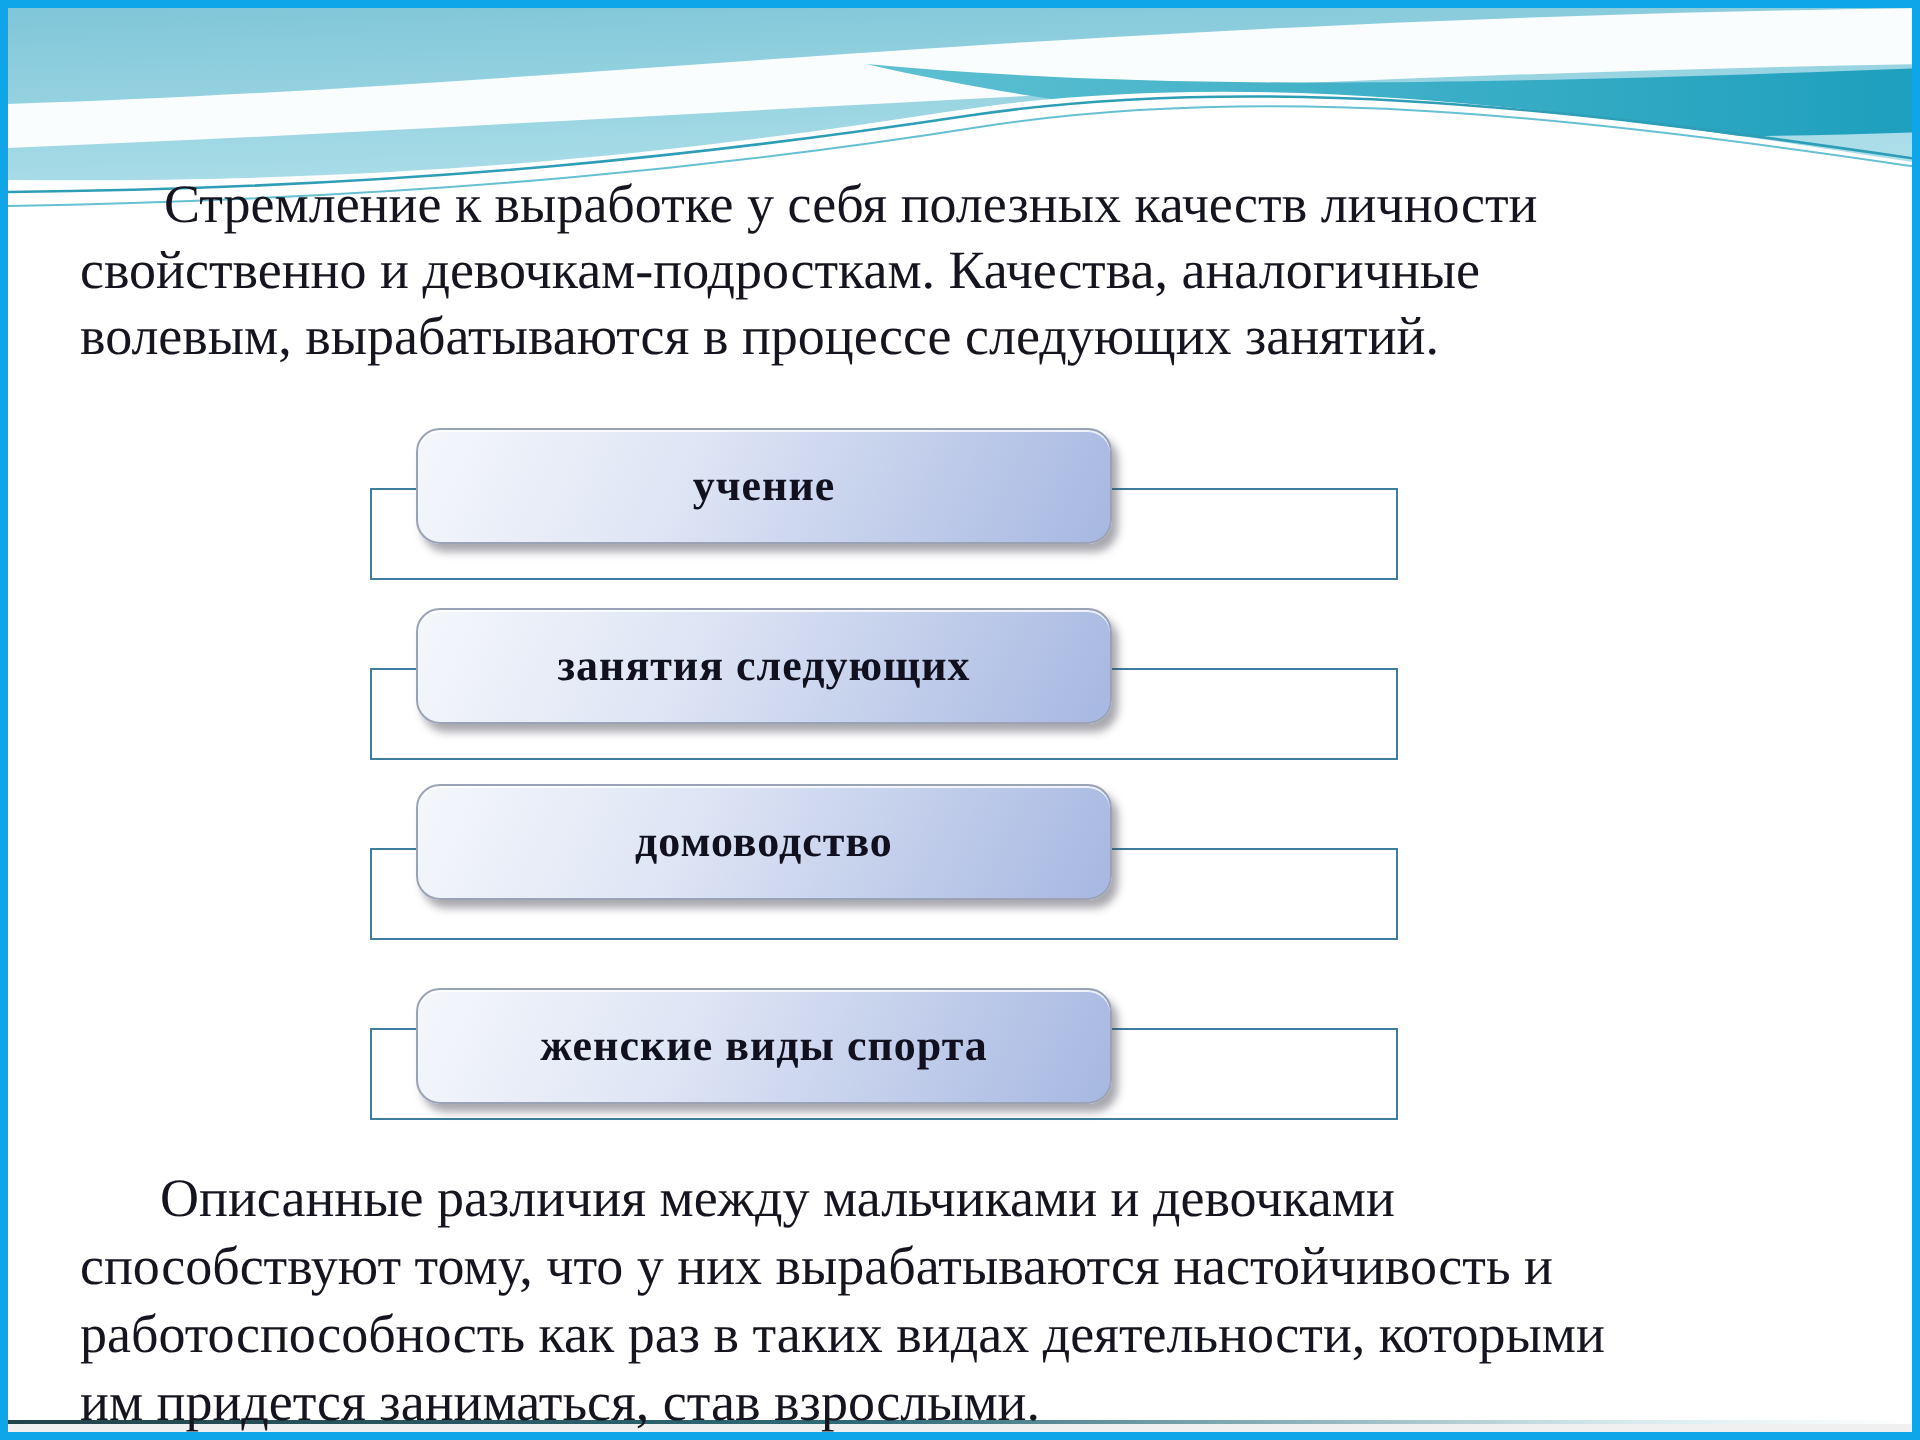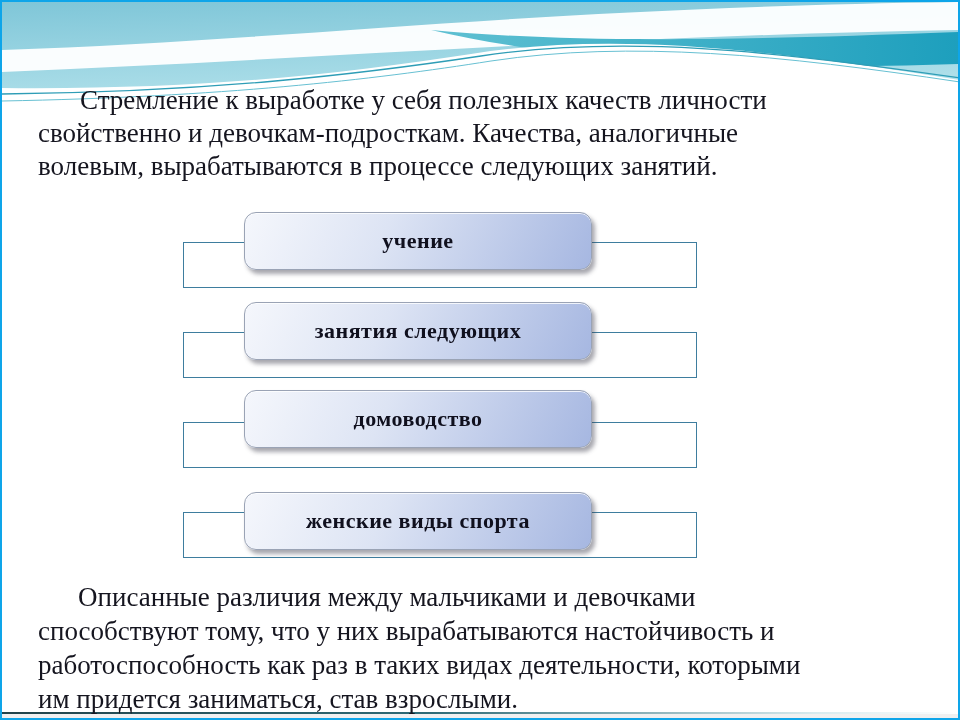--- a/index.html
+++ b/index.html
@@ -1,19 +1,19 @@
 <!DOCTYPE html>
 <html><head>
 <meta charset="utf-8">
 <style>
   html,body { margin:0; padding:0; background:#ffffff; }
   .slide {
     position:relative; width:960px; height:720px;
     background:#ffffff; overflow:hidden;
-    border:2px solid #0ea5e9; box-sizing:border-box;
+    border:4px solid #0ea5e9; box-sizing:border-box;
     font-family:"Liberation Serif","DejaVu Serif",serif;
     color:#15151f;
   }
   .header-wave { position:absolute; top:0; left:0; width:958px; height:110px; display:block; }
   .para {
     position:absolute; white-space:pre-line;
     color:#15151f; z-index:5;
   }
   .para-intro {
     top:82px; left:36px; right:28px;
@@ -30,21 +30,20 @@
     z-index:1;
   }
   .activity-shape {
     position:absolute; left:204px; width:346px; height:56px;
     border-radius:12px;
     background:linear-gradient(115deg,#f5f7fc 0%,#dde4f4 40%,#a6b7e1 100%);
     border:1px solid #9aa3b5;
     box-shadow:3px 4px 4px rgba(60,60,75,0.45), inset 0 1px 0 rgba(255,255,255,0.8);
     display:flex; align-items:center; justify-content:center;
     z-index:2;
-    margin-left:38px;
   }
   .activity-label {
     font-weight:bold; font-size:22px; color:#10101e; letter-spacing:0.5px;
   }
   .footer-deco {
     position:absolute; left:0; right:0; bottom:0; height:8px; background:#ffffff; z-index:4;
   }
   .footer-line {
     position:absolute; left:0; right:0; bottom:4px; height:2px;
     background:linear-gradient(to right,#22434a 0%,#2f6b77 45%,rgba(140,195,205,0.35) 85%,rgba(255,255,255,0));

